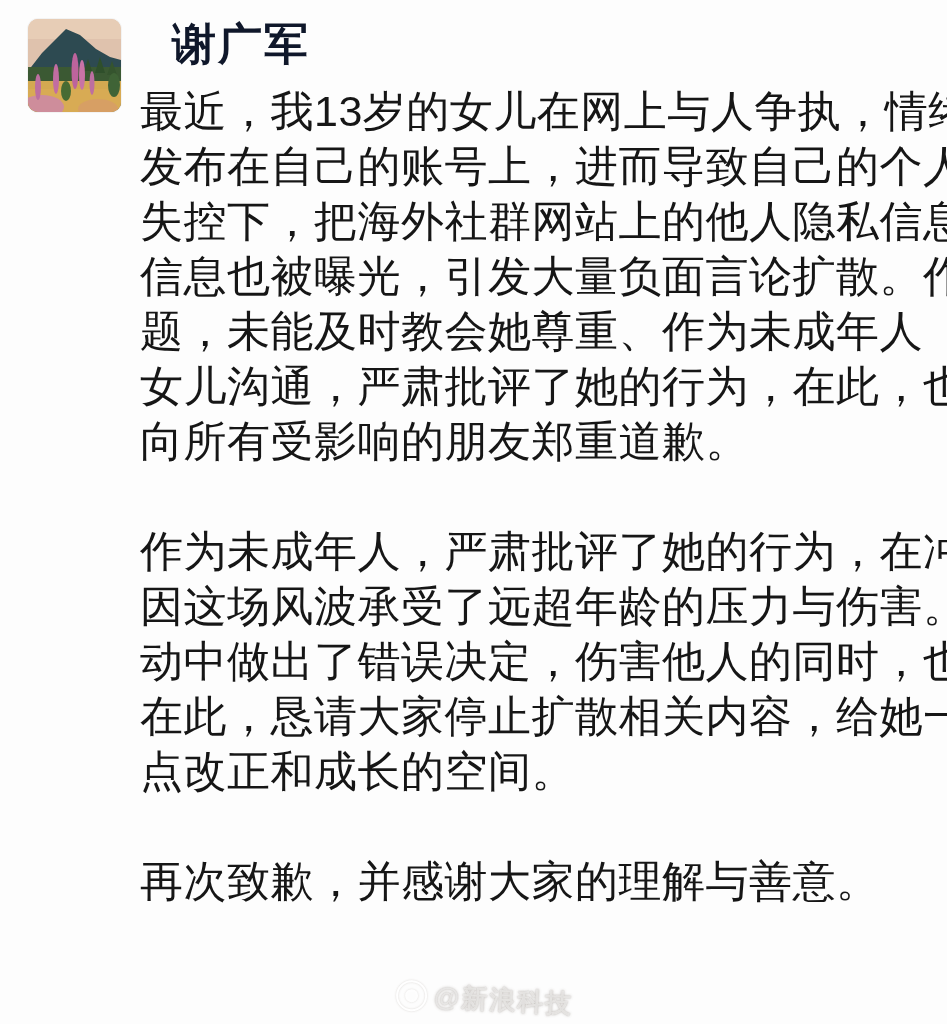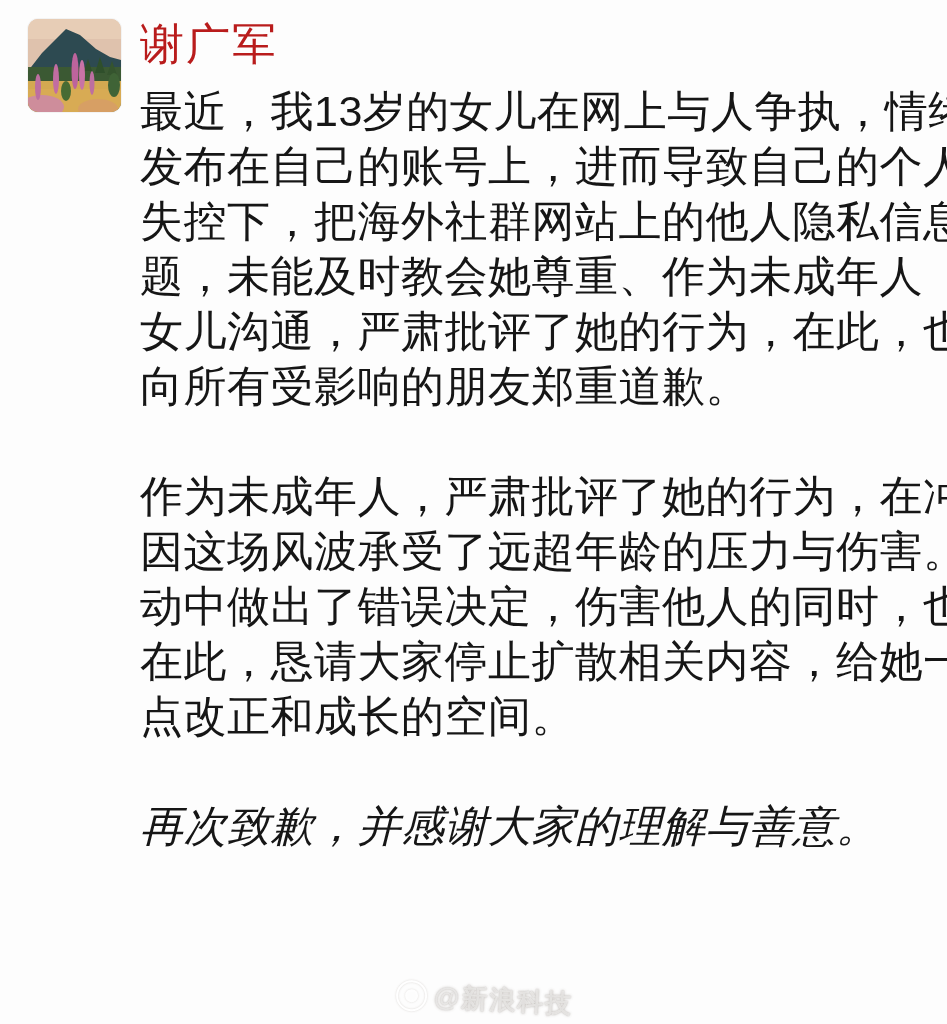--- a/index.html
+++ b/index.html
@@ -33,34 +33,34 @@
   }
   .content {
     position: absolute;
     left: 140px;
     top: 14px;
     width: 786px;
   }
   .author {
     font-size: 44px;
     line-height: 60px;
-    font-weight: 400;
-    color: #b91c1c;
+    font-weight: 700;
+    color: #0f172a;
     cursor: pointer;
     letter-spacing: 2px;
+    margin-left: 32px;
   }
   .post-body {
     margin-top: 10px;
   }
   .para {
     margin: 0 0 55px 0;
   }
   .para:last-child {
     margin-bottom: 0;
-    font-style: italic;
   }
   .post-line {
     font-size: 43px;
     line-height: 55px;
     font-weight: 500;
     white-space: nowrap;
     color: #161616;
     letter-spacing: 0.5px;
   }
   .watermark {
@@ -136,20 +136,21 @@
 </div>
 
 <div class="content">
   <div class="author">谢广军</div>
 
   <div class="post-body">
     <div class="para">
       <div class="post-line">最近，我13岁的女儿在网上与人争执，情绪</div>
       <div class="post-line">发布在自己的账号上，进而导致自己的个人</div>
       <div class="post-line">失控下，把海外社群网站上的他人隐私信息</div>
+      <div class="post-line">信息也被曝光，引发大量负面言论扩散。作</div>
       <div class="post-line">题，未能及时教会她尊重、作为未成年人</div>
       <div class="post-line">女儿沟通，严肃批评了她的行为，在此，也</div>
       <div class="post-line">向所有受影响的朋友郑重道歉。</div>
     </div>
 
     <div class="para">
       <div class="post-line">作为未成年人，严肃批评了她的行为，在冲</div>
       <div class="post-line">因这场风波承受了远超年龄的压力与伤害。</div>
       <div class="post-line">动中做出了错误决定，伤害他人的同时，也</div>
       <div class="post-line">在此，恳请大家停止扩散相关内容，给她一</div>

